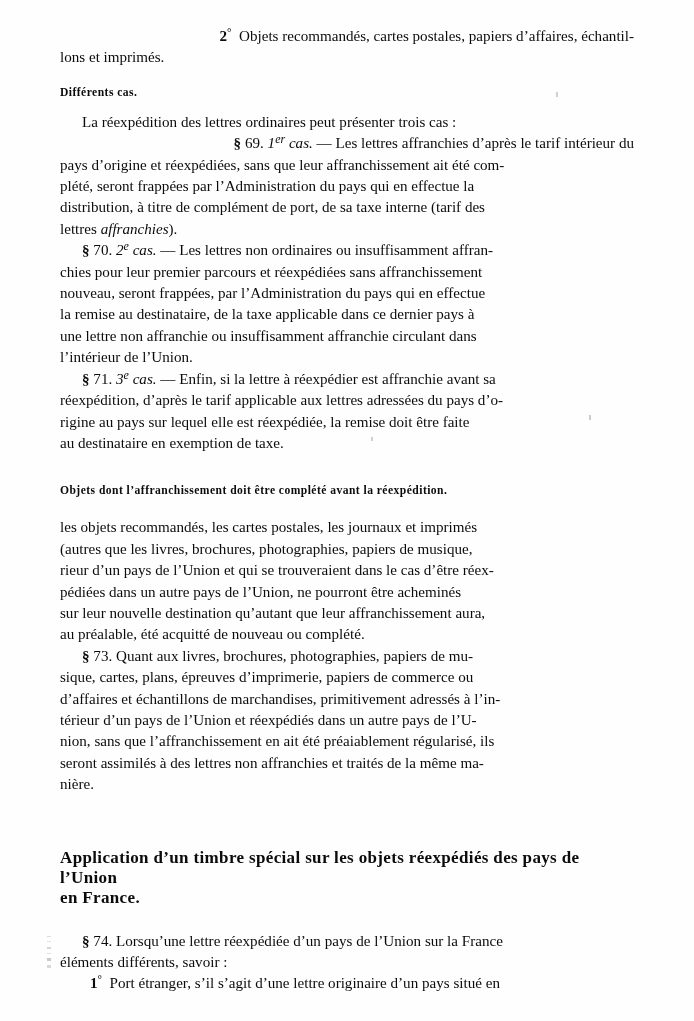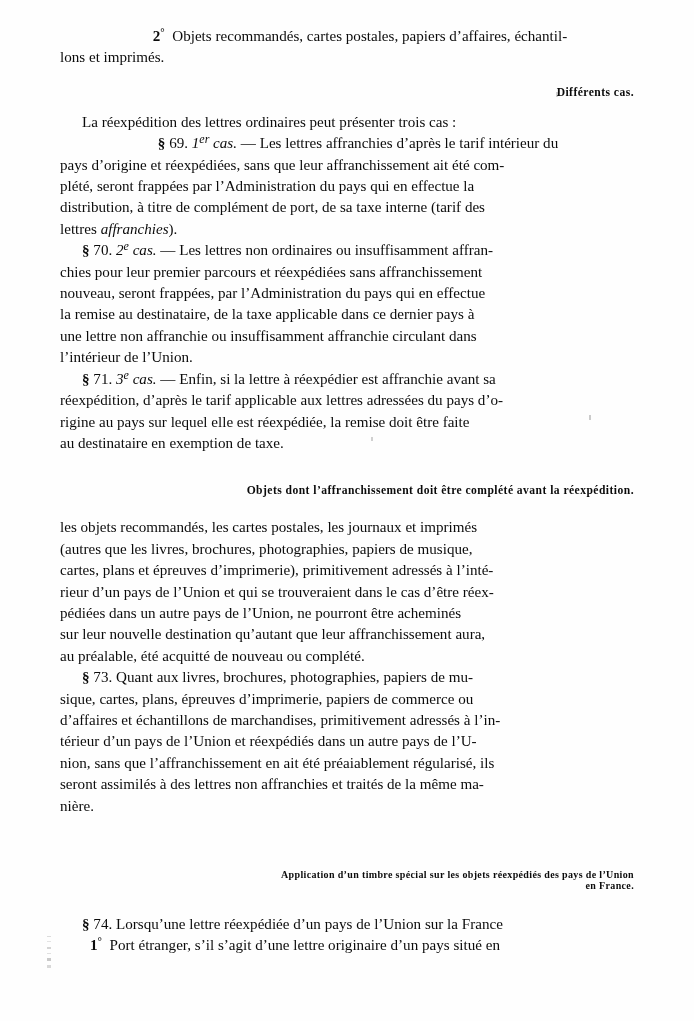--- a/index.html
+++ b/index.html
@@ -22,35 +22,35 @@
   
   .lines{display:block;}
   .line{
     display:block;
     white-space:nowrap;
     font-size:15.1px;
     line-height:21.4px;
   }
   .lj{
     display:flex;
-    justify-content:center;
+    justify-content:flex-end;
     white-space:pre;
   }
   .lj > span{display:inline-block;}
   .lfirst{padding-left:22px;}
   .lfirst2{padding-left:26px;}
 
   .sect{
     font-weight:bold;
     font-size:11.6px;
     letter-spacing:0.45px;
-    text-align:right;
+    text-align:left;
     font-family:"Liberation Serif","DejaVu Serif",serif;
   }
-  .sect.wide{letter-spacing:0.35px;font-size:10px;}
+  .sect.wide{letter-spacing:0.35px;font-size:17px;}
   .secmark{font-weight:bold;font-style:normal;}
   .it{font-style:italic;}
   .ord{font-size:11px;vertical-align:0.42em;line-height:0;}
   .ordi{font-size:12px;vertical-align:0.42em;line-height:0;font-style:italic;}
   .sp-h{height:17px;}
   .sp-h2{height:13px;}
   .sp-h3{height:30px;}
   .sp-h4{height:23px;}
   .sp-h5{height:20px;}
   .dash{letter-spacing:0;}
@@ -141,21 +141,20 @@
 
     <div class="sp-h3"></div>
 
     <div class="sect">Objets dont l’affranchissement doit être complété avant la réexpédition.</div>
 
     <div class="sp-h5"></div>
 
     <div class="lines">
       <div class="line">les objets recommandés, les cartes postales, les journaux et imprimés</div>
       <div class="line">(autres que les livres, brochures, photographies, papiers de musique,</div>
-      <div class="line">cartes, plans et épreuves d’imprimerie), primitivement adressés à l’inté-</div>
       <div class="line">rieur d’un pays de l’Union et qui se trouveraient dans le cas d’être réex-</div>
       <div class="line">pédiées dans un autre pays de l’Union, ne pourront être acheminés</div>
       <div class="line">sur leur nouvelle destination qu’autant que leur affranchissement aura,</div>
       <div class="line">au préalable, été acquitté de nouveau ou complété.</div>
     </div>
 
     <div class="lines">
       <div class="line">
         <span style="padding-left:22px"></span><b class="secmark">§</b>&nbsp;<span>73.</span>&nbsp;<span>Quant aux livres, brochures, photographies, papiers de mu-</span>
       </div>
@@ -172,20 +171,21 @@
 
     <div class="sect wide">Application d’un timbre spécial sur les objets réexpédiés des pays de l’Union</div>
     <div class="sect wide">en France.</div>
 
     <div class="sp-h4"></div>
 
     <div class="lines">
       <div class="line">
         <span style="padding-left:22px"></span><b class="secmark">§</b>&nbsp;<span>74.</span>&nbsp;<span>Lorsqu’une lettre réexpédiée d’un pays de l’Union sur la France</span>
       </div>
+      <div class="line">éléments différents, savoir :</div>
     </div>
 
     <div class="lines">
       <div class="line">
         <span style="padding-left:30px"></span><b><span>1</span><span class="ord">°</span></b>&nbsp;&nbsp;<span>Port étranger, s’il s’agit d’une lettre originaire d’un pays situé en</span>
       </div>
 
     </div>
 
   </div>

